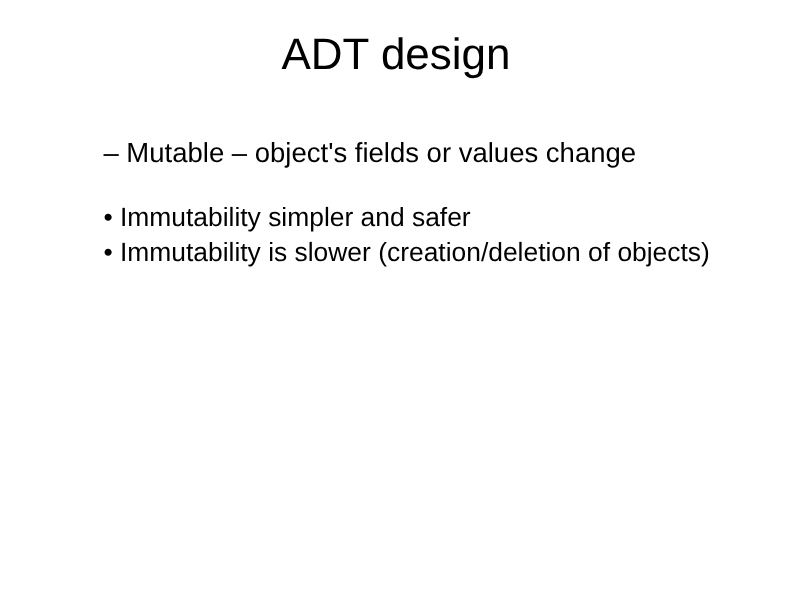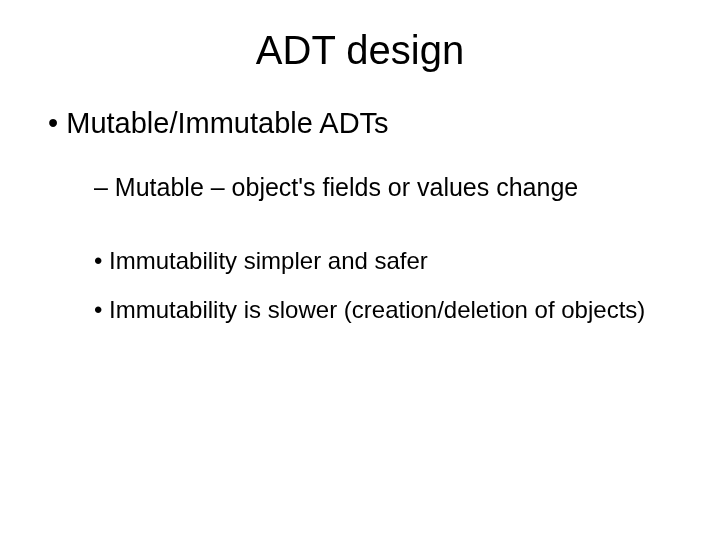--- a/index.html
+++ b/index.html
@@ -12,21 +12,21 @@
       height: 540px;
       background: #ffffff;
       font-family: Arial, Helvetica, sans-serif;
       color: #000000;
       padding: 28px 42px;
     }
     .title {
       text-align: center;
       font-size: 40px;
       font-weight: 400;
-      margin-bottom: 32px;
+      margin-bottom: 50px;
     }
     .level1 {
       font-size: 29px;
       margin-left: 6px;
       margin-bottom: 12px;
       line-height: 1.3;
     }
     .level1::before {
       content: "• ";
     }
@@ -40,42 +40,40 @@
     }
     .level2-dash::before {
       content: "– ";
     }
     .level2-bullet {
       font-size: 24px;
       margin-left: 52px;
       line-height: 1.35;
       text-indent: -14px;
       padding-left: 14px;
-      margin-top: 16px;
     }
     .level2-bullet::before {
       content: "• ";
     }
     .italic {
       font-style: italic;
     }
     .group1 {
       margin-bottom: 22px;
     }
     .spacer {
       height: 4px;
     }
   </style>
 </head>
 <body>
 
 <div class="title">ADT design</div>
 
 <div class="group1">
-  <div class="level1">Mutable/Immutable ADTs</div>
   <div class="level2-dash">Mutable – object's fields or values change</div>
 </div>
 
 <div>
   <div class="spacer"></div>
   <div class="level2-bullet">Immutability simpler and safer</div>
   <div class="level2-bullet">Immutability is slower (creation/deletion of objects)</div>
 </div>
 
 </body></html>

